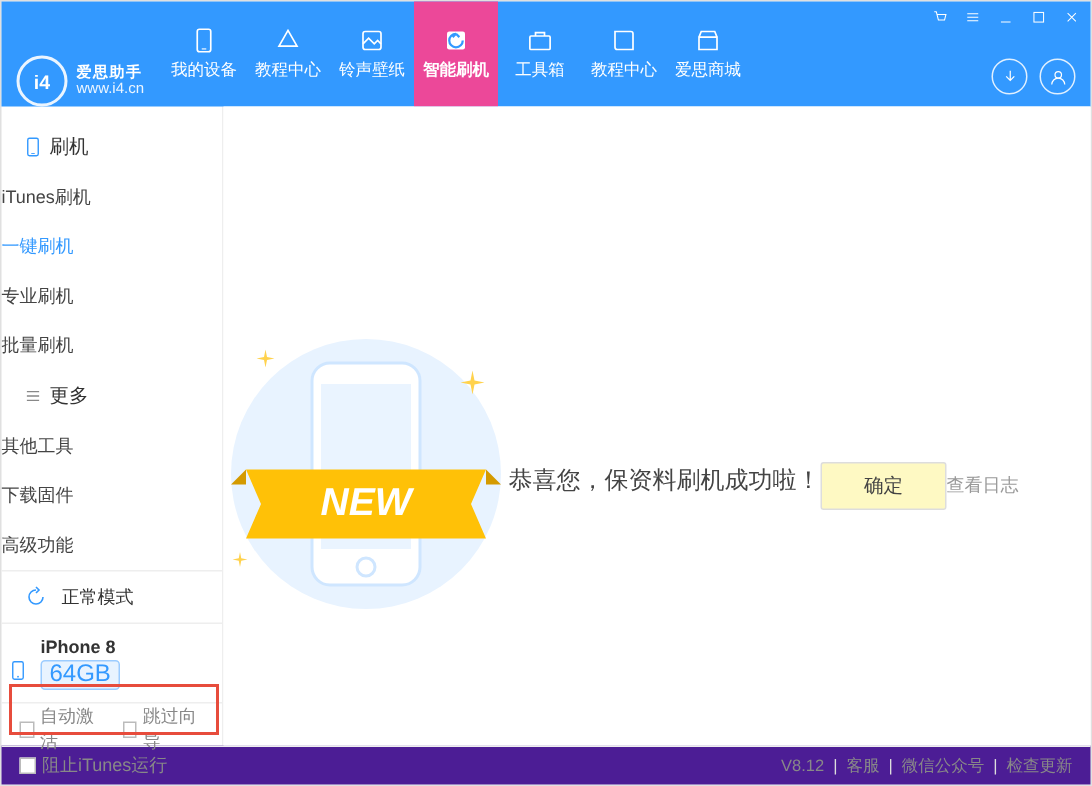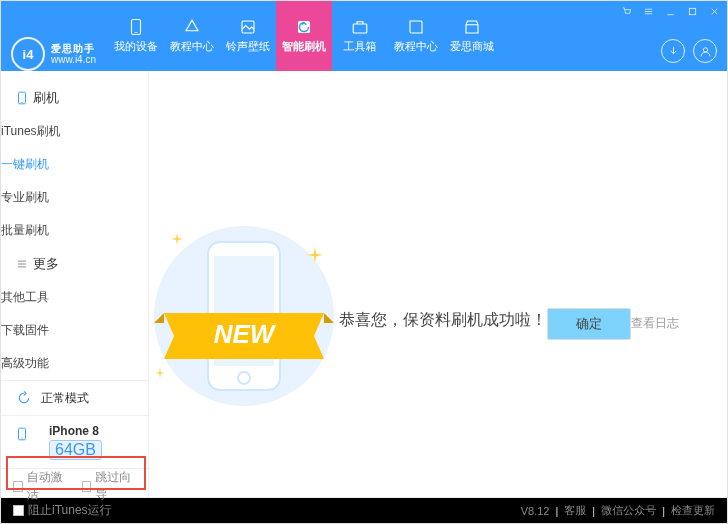--- a/index.html
+++ b/index.html
@@ -34,44 +34,44 @@
   .section-head { display: flex; align-items: center; gap: 4px; padding: 8px 14px; font-size: 13px; color: #333; font-weight: 500; }
   .section-head svg { width: 14px; height: 14px; }
   .section-items { }
   .sitem { padding: 8px 0; font-size: 12px; color: #444; cursor: pointer; }
   .sitem.active { color: #3399ff; }
 
   .side-block { padding: 8px 14px; display: flex; align-items: center; gap: 8px; font-size: 12px; }
   .side-block.mode { border-top: 1px solid #eee; }
   .side-block .icn { width: 18px; height: 18px; display: flex; align-items: center; justify-content: center; color: #3399ff; }
   .side-block .icn svg { width: 16px; height: 16px; }
-  .device-block { padding: 8px 14px; display: flex; align-items: flex-start; gap: 20px; border-top: 1px solid #eee; }
+  .device-block { padding: 8px 4px; display: flex; align-items: flex-end; gap: 8px; border-top: 1px solid #eee; }
   .device-block .phicn svg { width: 14px; height: 20px; }
   .device-name { font-size: 12px; font-weight: bold; color: #333; }
   .badge { display: inline-block; font-size: 16px; color: #3399ff; border: 1px solid #9cccff; background: #e8f3ff; border-radius: 3px; padding: 0px 5px; margin-top: 2px; }
 
   
   .cbrow { display: flex; gap: 14px; padding: 0 12px; align-items: center; border-top: 1px solid #eee; }
   .redbox { position: absolute; border: 2px solid #e74c3c; pointer-events: none; }
   .ck { display: flex; align-items: center; gap: 4px; font-size: 12px; color: #888; cursor: pointer; }
   .ck .box { width: 11px; height: 11px; border: 1px solid #bbb; background: #fff; }
 
   
   .main { flex: 1; background: #fff; position: relative; display: flex; align-items: center; padding-top: 64px; }
   .hero { width: 190px; height: 190px; position: relative; display: flex; align-items: center; justify-content: center; }
   .big-circle { width: 180px; height: 180px; background: #e8f3ff; border-radius: 50%; position: absolute; }
   .phone-svg { position: relative; }
   .spark { position: absolute; color: #ffc107; }
   .spark svg { fill: #ffd24d; }
   .success-text { margin-top: 8px; font-size: 16px; color: #444; }
-  .ok-btn { margin-top: 16px; border: 1px solid #ddd; background: #7dd3fc; padding: 6px 28px; font-size: 13px; color: #444; cursor: pointer; border-radius: 2px; }
+  .ok-btn { margin-top: 16px; border: 1px solid #ddd; background: #fef9c3; padding: 6px 28px; font-size: 13px; color: #444; cursor: pointer; border-radius: 2px; }
   .viewlog { margin-top: 14px; font-size: 12px; color: #999; cursor: pointer; }
 
   
-  .footer { height: 26px; background: #000000; border-top: 1px solid #eee; display: flex; align-items: center; padding: 0 12px; font-size: 11px; color: #888; justify-content: space-between; gap: 16px; }
+  .footer { height: 26px; background: #4c1d95; border-top: 1px solid #eee; display: flex; align-items: center; padding: 0 12px; font-size: 11px; color: #888; justify-content: space-between; gap: 16px; }
   .footer .right { display: flex; align-items: center; gap: 6px; }
   .footer .sep { color: #ddd; }
   .flink { cursor: pointer; }
 </style>
 </head>
 <body>
 
 <div class="app">
 
   <div class="header">

